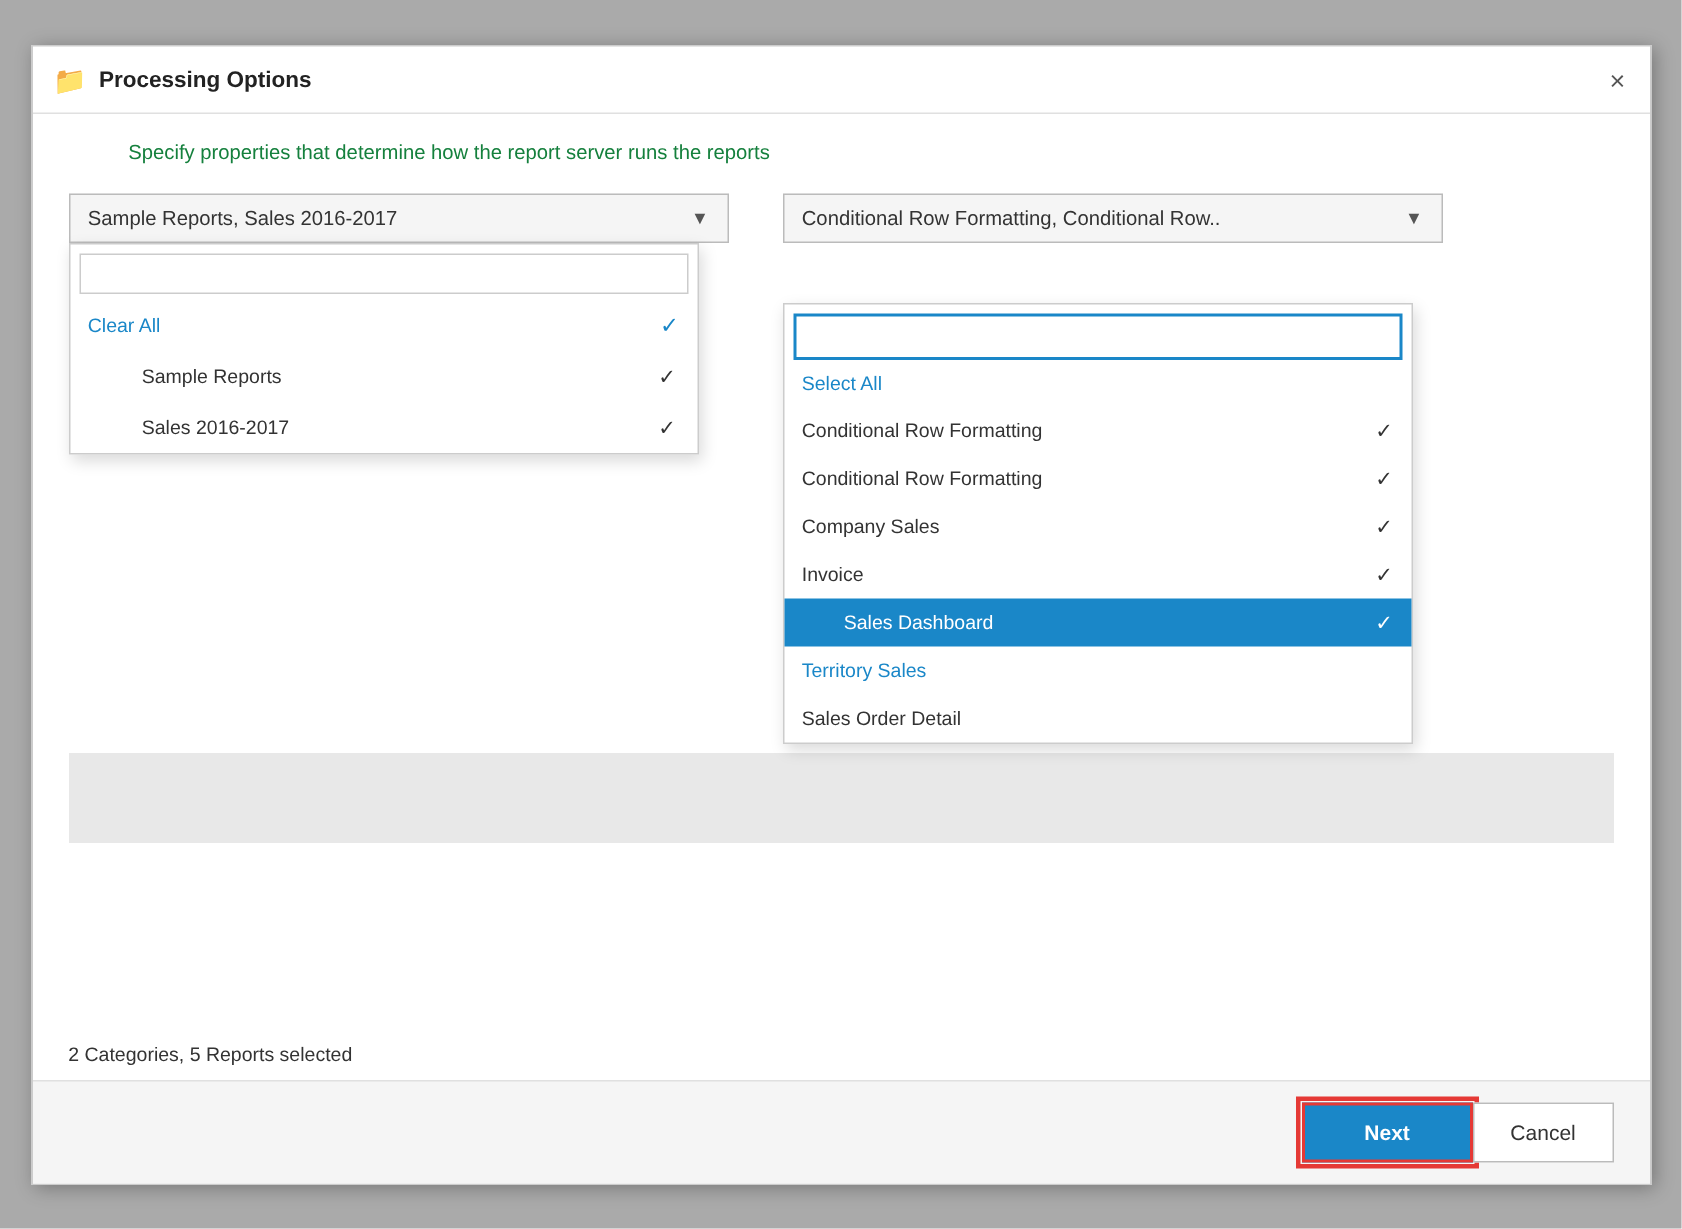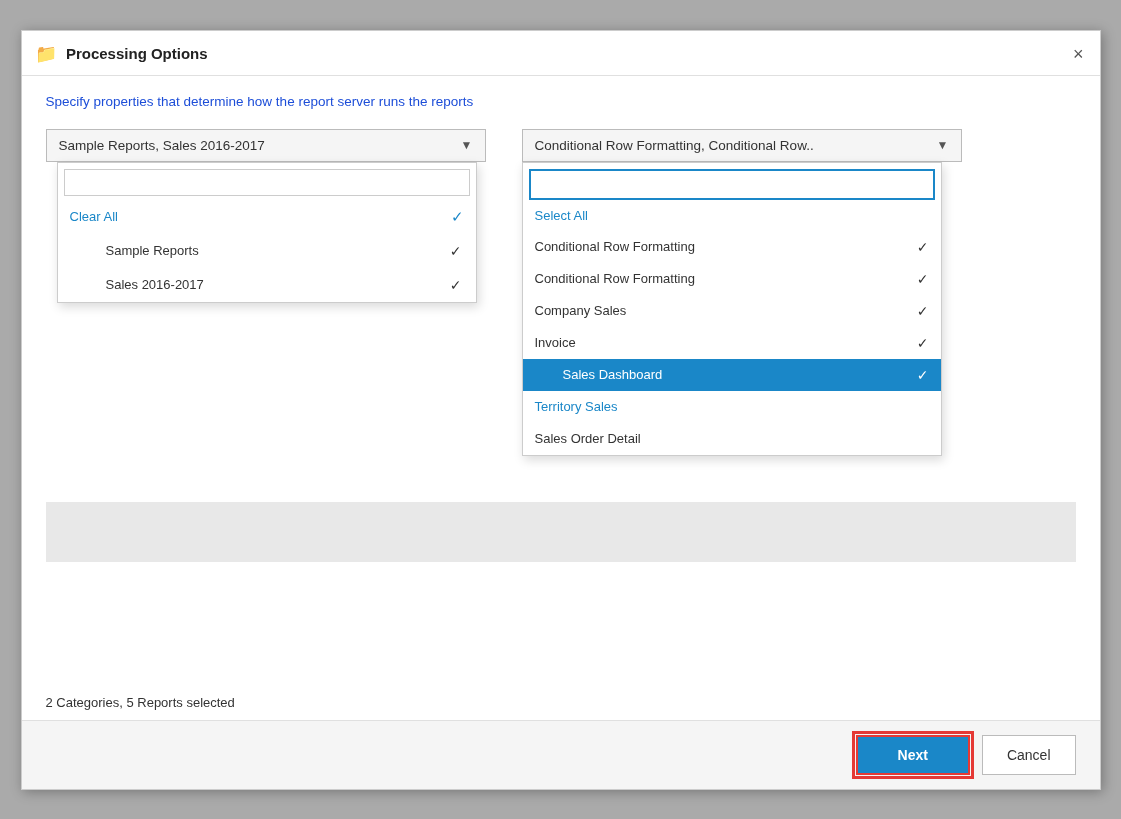--- a/index.html
+++ b/index.html
@@ -49,23 +49,24 @@
       font-size: 18px;
       cursor: pointer;
       color: #555;
       line-height: 1;
     }
     .dialog-body {
       padding: 18px 24px 12px 24px;
       flex: 1;
     }
     .subtitle {
-      color: #1d4ed8;
+      color: #15803d;
       font-size: 13.5px;
       margin-bottom: 20px;
+      margin-left: 40px;
     }
     .dropdowns-row {
       display: flex;
       gap: 36px;
       align-items: flex-start;
       position: relative;
     }
     .dropdown-wrapper {
       position: relative;
       flex: 1;
@@ -127,21 +128,21 @@
     }
     .dropdown-item.selected-highlight .checkmark { color: #fff; }
     .checkmark {
       color: #333;
       font-size: 14px;
     }
     
     .left-panel {
       position: absolute;
       top: 100%;
-      left: 11px;
+      left: 0;
       background: #fff;
       border: 1px solid #ccc;
       box-shadow: 2px 4px 10px rgba(0,0,0,0.15);
       z-index: 100;
       width: 420px;
     }
     .left-search {
       width: 100%;
       border: 1px solid #ccc;
       padding: 6px 10px;
@@ -174,21 +175,20 @@
     .status-bar {
       padding: 16px 24px 10px 24px;
       font-size: 13px;
       color: #333;
     }
     .dialog-footer {
       border-top: 1px solid #e0e0e0;
       padding: 14px 24px;
       display: flex;
       justify-content: flex-end;
-      gap: 12px;
       background: #f5f5f5;
     }
     .btn-next {
       background: #1a87c8;
       color: #fff;
       border: 2px solid #e53935;
       padding: 10px 40px;
       font-size: 14px;
       font-weight: bold;
       cursor: pointer;
@@ -248,21 +248,21 @@
           </div>
         </div>
       </div>
 
       <div class="dropdown-wrapper" style="flex:1; max-width:440px;">
         <div class="dropdown-trigger">
           <span>Conditional Row Formatting, Conditional Row..</span>
           <span class="arrow">▼</span>
         </div>
 
-        <div class="dropdown-panel" style="width:361px;">
+        <div class="dropdown-panel" style="width:361px;margin-top:40px;">
           <div style="padding:6px 6px 0 6px;">
             <input type="text" class="dropdown-search-input" style="width: 100%;">
           </div>
           <div class="dropdown-select-all">
             <span>Select All</span>
           </div>
 
           <div class="dropdown-item">
             <span>Conditional Row Formatting</span>
             <span class="checkmark">✓</span>

